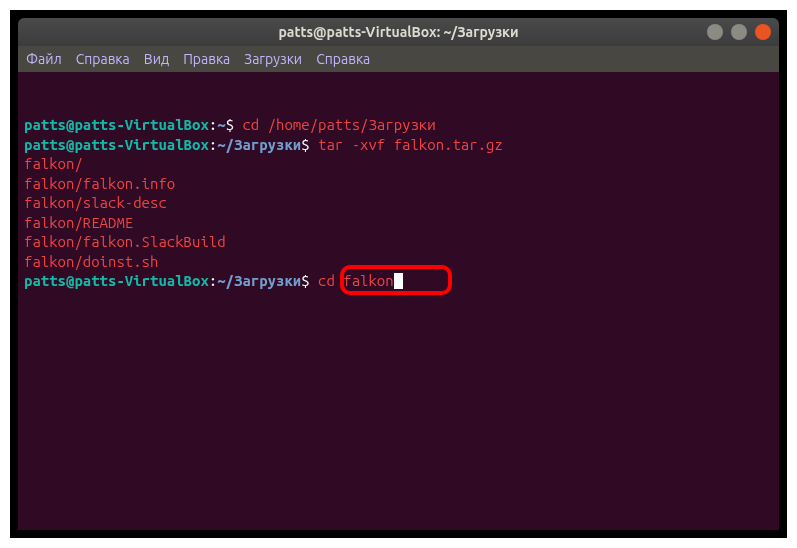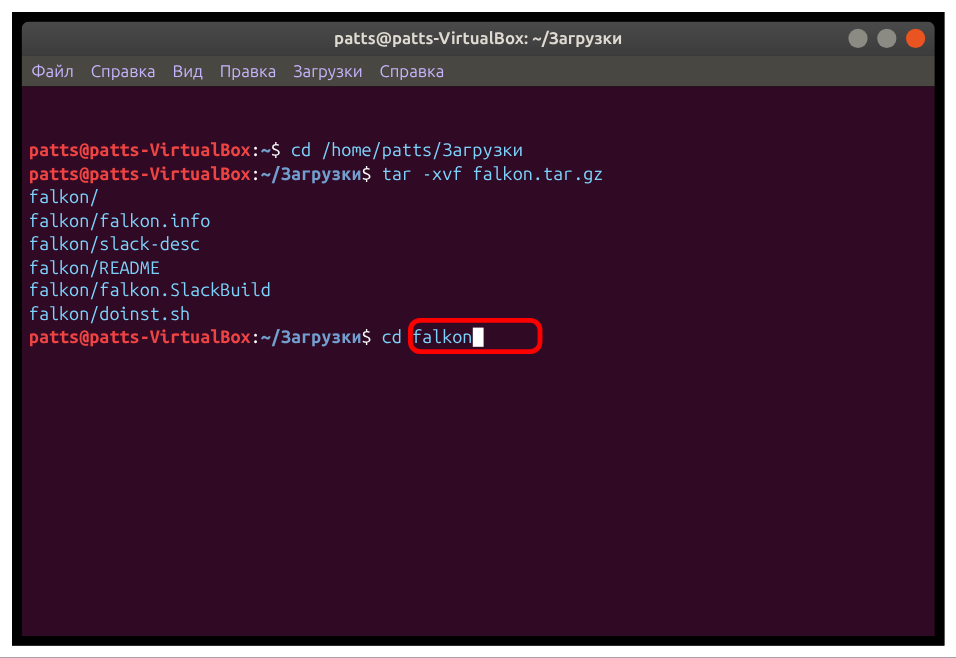--- a/index.html
+++ b/index.html
@@ -80,24 +80,24 @@
       flex: 1;
       background: #300a24;
       color: #ffffff;
       font-family: "Ubuntu Mono", "DejaVu Sans Mono", monospace;
       font-size: 15px;
       line-height: 1.3;
       padding: 4px 6px;
       position: relative;
       white-space: pre;
     }
-    .prompt-user { color: #ef4444; font-weight: bold; }
+    .prompt-user { color: #14b8a6; font-weight: bold; }
     .prompt-path { color: #729fcf; font-weight: bold; }
     .prompt-dollar { color: #ffffff; }
-    .cmd-output { color: #7dd3fc; }
+    .cmd-output { color: #ef4444; }
     .highlight-box {
       position: absolute;
       border: 4px solid #ff0000;
       border-radius: 10px;
       pointer-events: none;
     }
     .cursor {
       display: inline-block;
       width: 9px;
       height: 16px;

